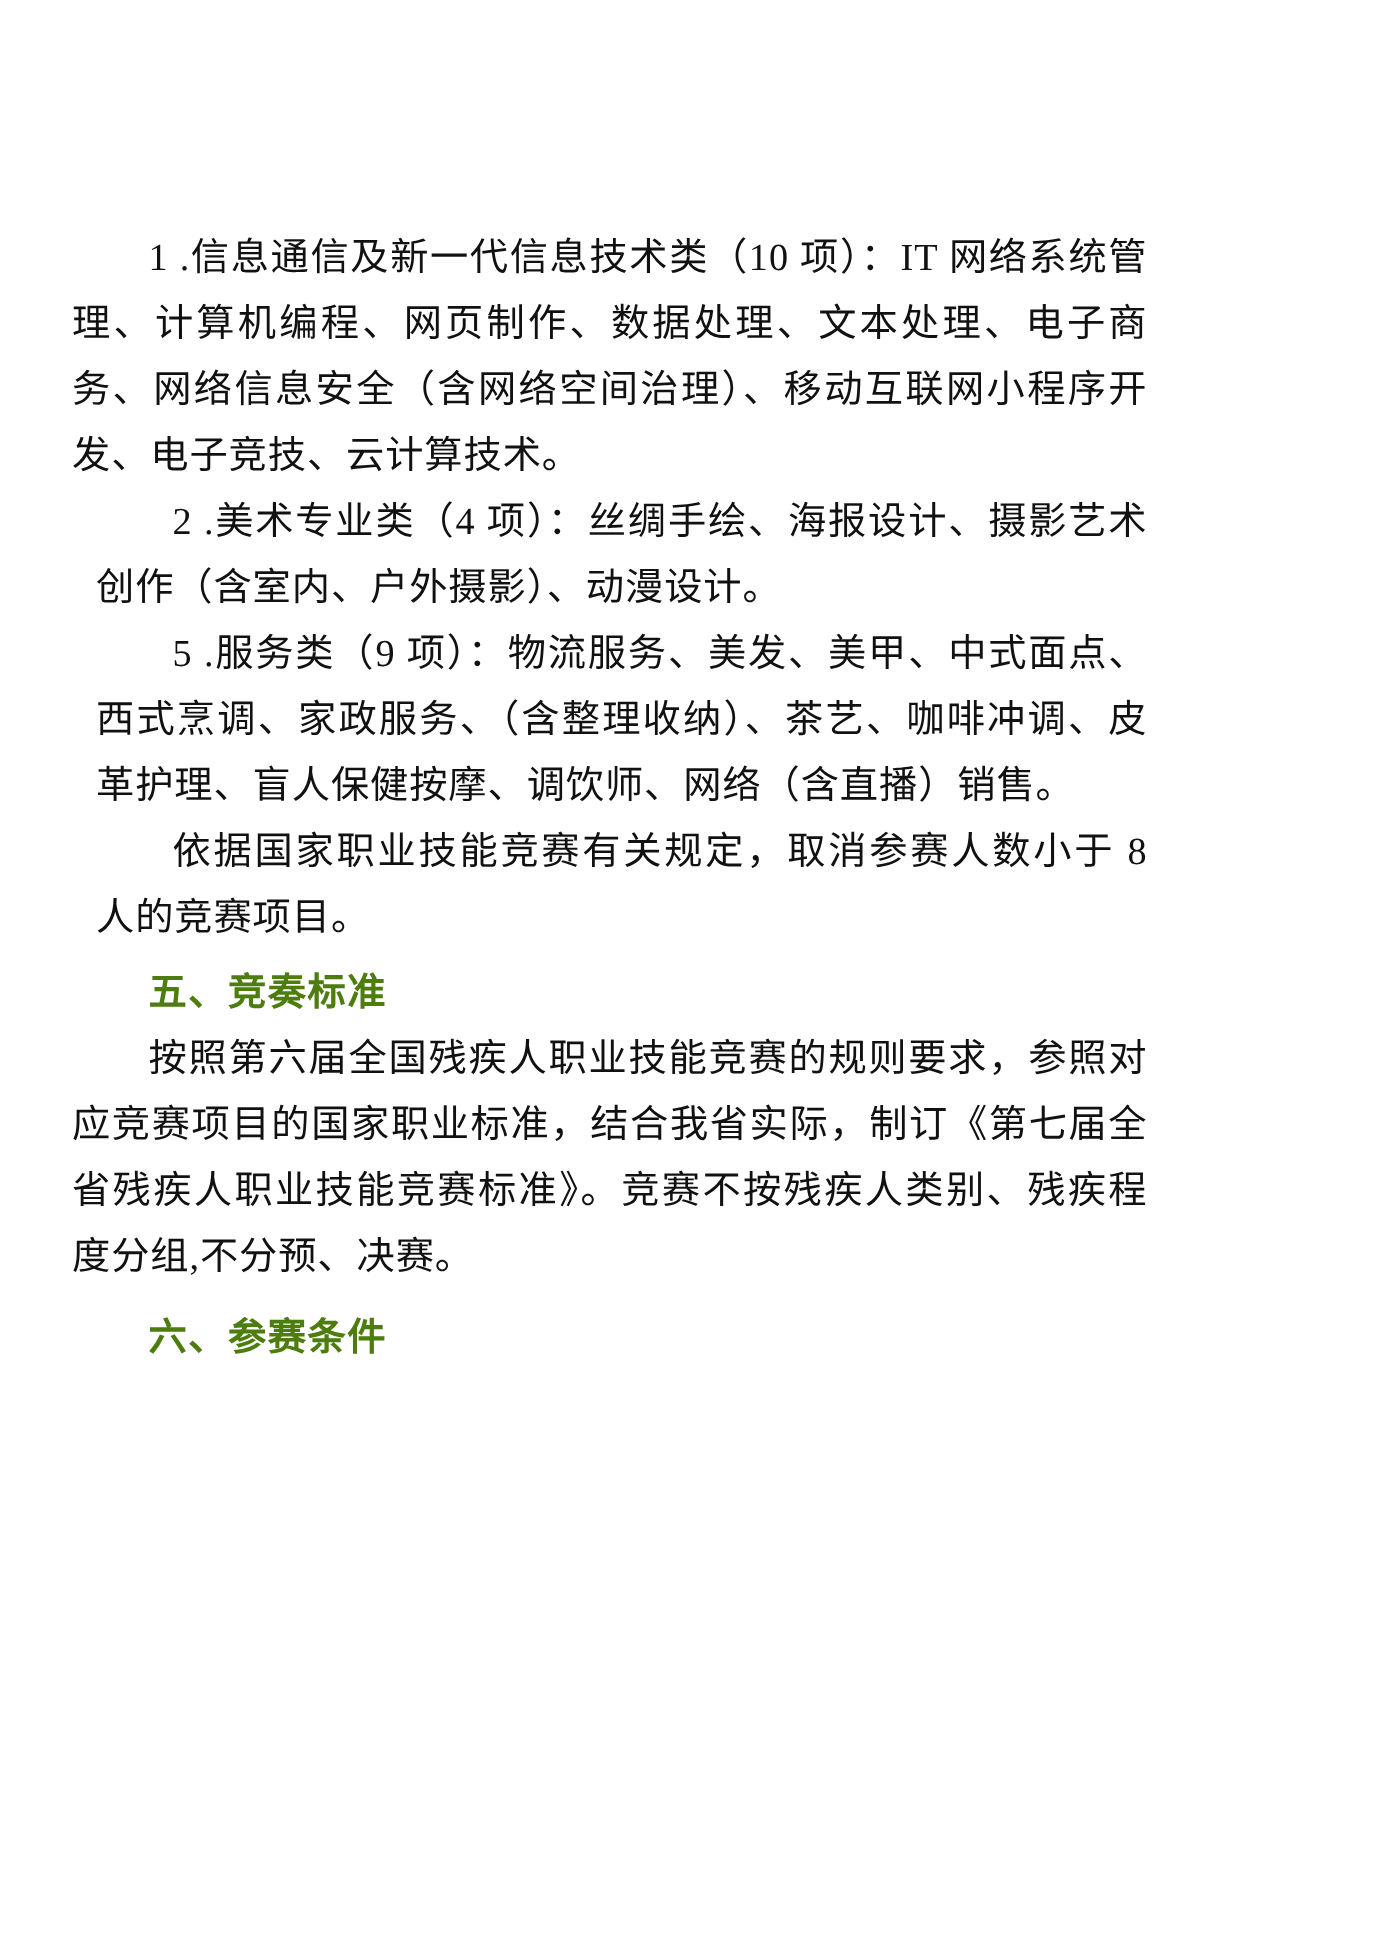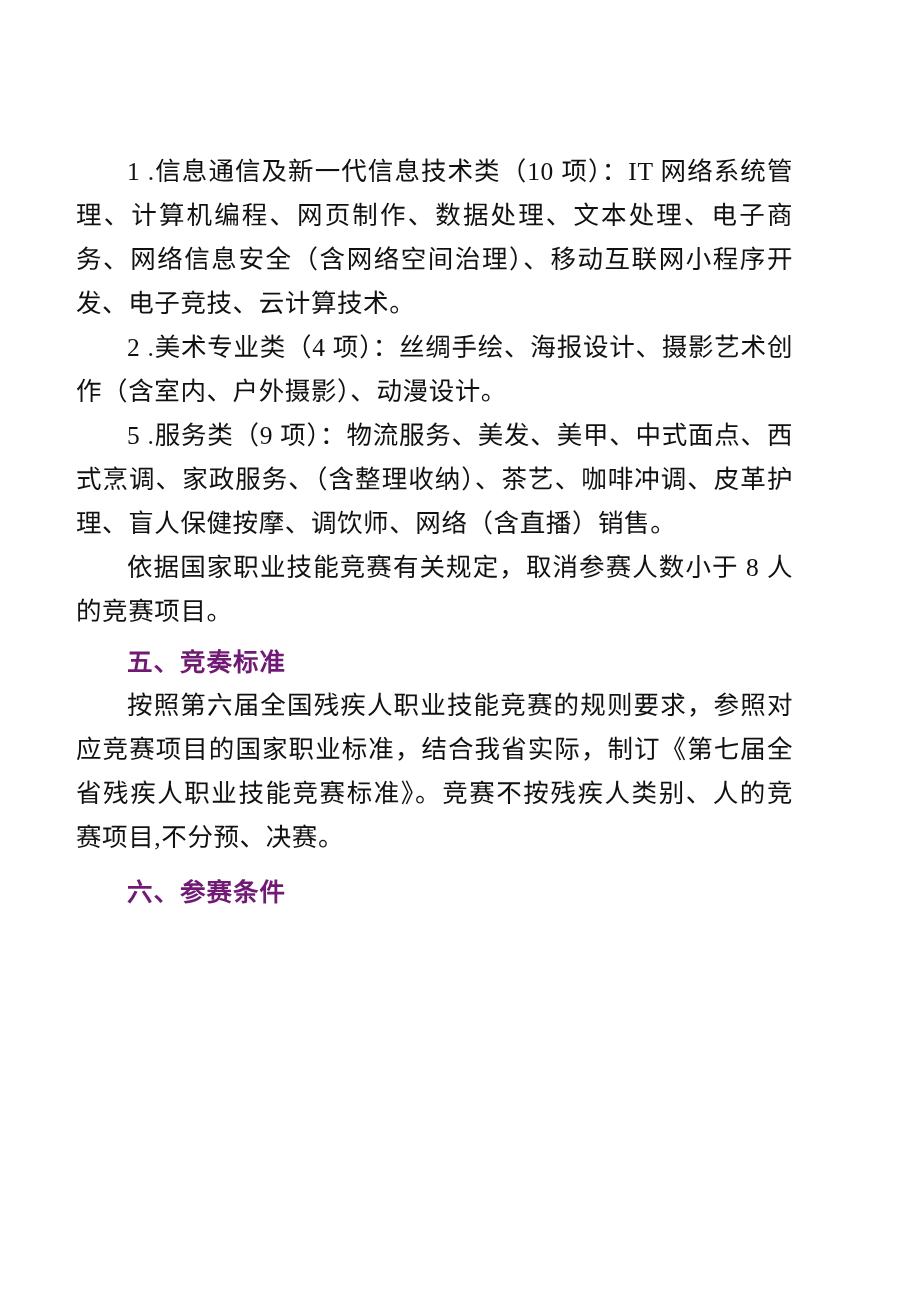--- a/index.html
+++ b/index.html
@@ -19,21 +19,21 @@
   }
 
   .page {
     position: absolute;
     top: 0;
     left: 0;
     width: 920px;
     height: 1301px;
     background: #ffffff;
     box-sizing: border-box;
-    padding: 150px 95px 0 76px;
+    padding: 150px 95px 0 48px;
   }
 
   .doc-body {
     width: 717px;
   }
 
   
   .para {
     font-family: "Liberation Serif", "DejaVu Serif", serif;
     font-size: 25.5px;
@@ -43,32 +43,33 @@
     text-justify: inter-character;
     text-indent: 2em;
     margin: 0 0 0 0;
     color: #111111;
     font-weight: 400;
     word-break: break-all;
   }
 
   .para + .para {
     margin-top: 0;
+    margin-left: 16px;
   }
 
   
   .heading {
     font-family: "Liberation Sans", "DejaVu Sans", sans-serif;
     font-size: 25.5px;
     line-height: 44px;
     font-weight: 700;
     letter-spacing: 1px;
     text-indent: 2em;
     margin: 0;
-    color: #701a75;
+    color: #4d7c0f;
     text-align: left;
   }
 
   .gap-sm { height: 6px; }
   .gap-md { height: 10px; }
 </style>
 </head>
 <body>
 
 <div class="page">
@@ -81,20 +82,20 @@
 
 
     <p class="para">5 .服务类（9 项）：物流服务、美发、美甲、中式面点、西式烹调、家政服务、（含整理收纳）、茶艺、咖啡冲调、皮革护理、盲人保健按摩、调饮师、网络（含直播）销售。</p>
 
     <p class="para">依据国家职业技能竞赛有关规定，取消参赛人数小于 8 人的竞赛项目。</p>
 
     <div class="gap-sm"></div>
 
     <h2 class="heading">五、竞奏标准</h2>
 
-    <p class="para">按照第六届全国残疾人职业技能竞赛的规则要求，参照对应竞赛项目的国家职业标准，结合我省实际，制订《第七届全省残疾人职业技能竞赛标准》。竞赛不按残疾人类别、人的竞赛项目,不分预、决赛。</p>
+    <p class="para">按照第六届全国残疾人职业技能竞赛的规则要求，参照对应竞赛项目的国家职业标准，结合我省实际，制订《第七届全省残疾人职业技能竞赛标准》。竞赛不按残疾人类别、残疾程度分组,不分预、决赛。</p>
 
     <div class="gap-md"></div>
 
     <h2 class="heading">六、参赛条件</h2>
 
   </div>
 </div>
 
 </body></html>

